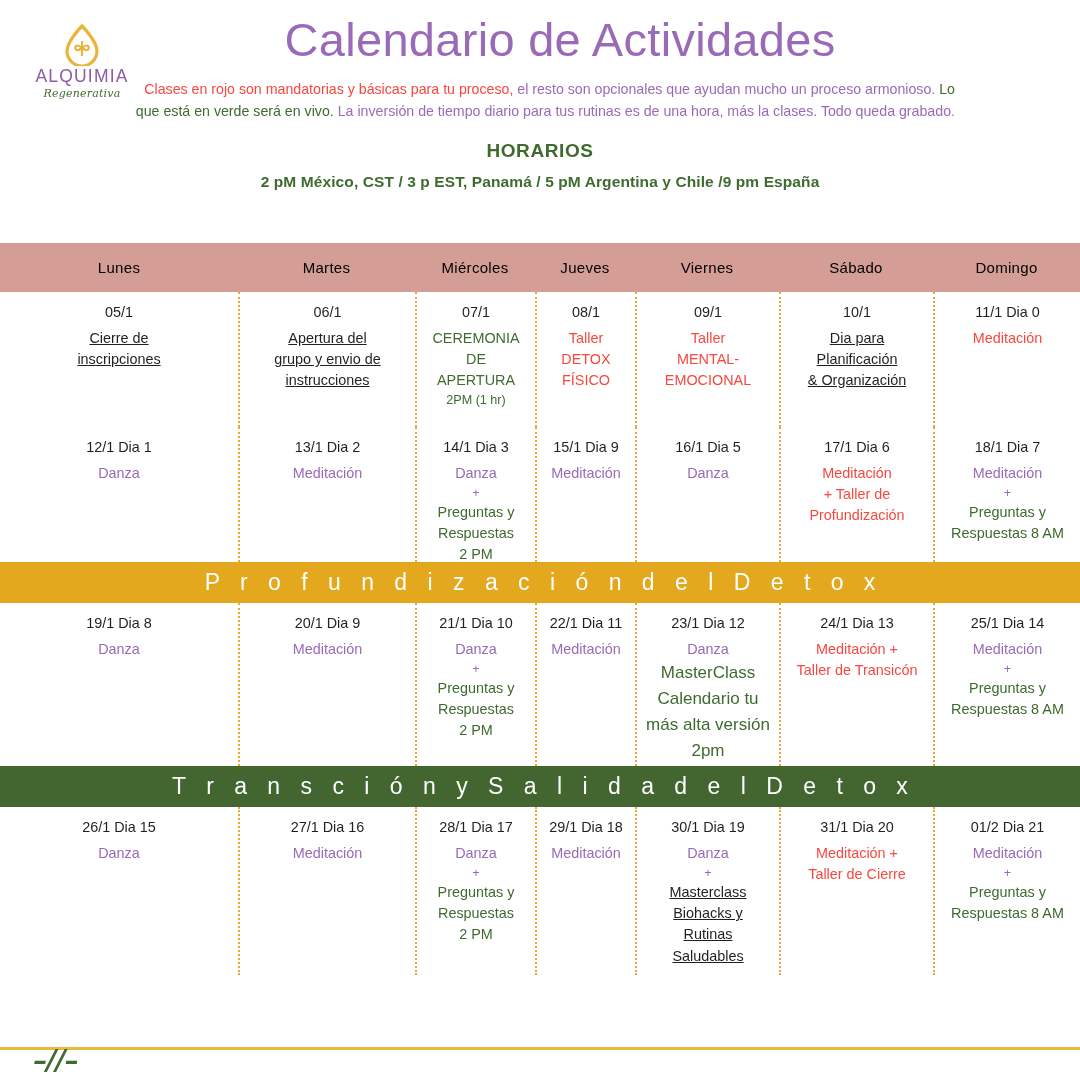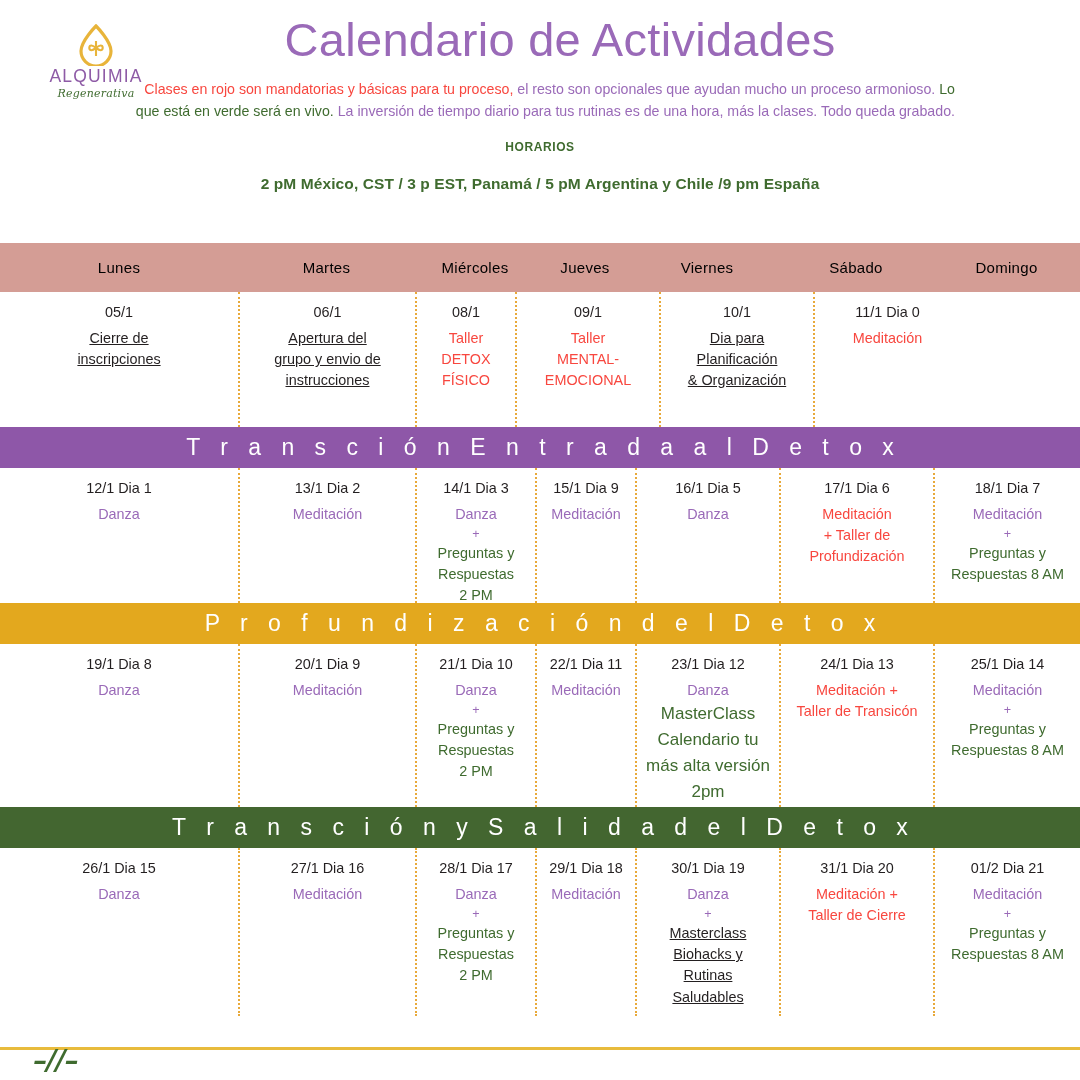--- a/index.html
+++ b/index.html
@@ -15,21 +15,21 @@
     position: relative;
   }
 
   
   .header {
     position: relative;
     height: 243px;
   }
   .logo {
     position: absolute;
-    left: 48px;
+    left: 34px;
     top: 24px;
     width: 96px;
     text-align: center;
   }
   .logo-drop {
     display: block;
     margin: 0 auto 2px auto;
   }
   .logo-name {
     font-size: 17.5px;
@@ -69,23 +69,23 @@
   .intro .green { color: #3f6b2f; }
   .intro .purple { color: #9a6ab8; }
 
   .horarios {
     text-align: center;
     margin-top: 17px;
     color: #3f6b2f;
     font-weight: bold;
   }
   .horarios-title {
-    font-size: 12px;
+    font-size: 19px;
     letter-spacing: 0.6px;
-    margin-bottom: 21px;
+    margin-bottom: 11px;
   }
   .horarios-line {
     font-size: 15.5px;
     letter-spacing: 0.1px;
   }
 
   
   .calendar {
     position: relative;
     width: 1080px;
@@ -230,20 +230,28 @@
           </div>
         </div>
         <div class="cell" style="width: 177px;">
           <div class="date">06/1</div>
           <div class="act">
             <span class="act-line c-dark">Apertura del</span>
             <span class="act-line c-dark">grupo y envio de</span>
             <span class="act-line c-dark">instrucciones</span>
           </div>
         </div>
+        <div class="cell" style="width: 120px;">
+          <div class="date">07/1</div>
+          <div class="act">
+            <span class="act-line c-green">CEREMONIA DE</span>
+            <span class="act-line c-green">APERTURA</span>
+            <span class="act-line c-green sz-sm">2PM (1 hr)</span>
+          </div>
+        </div>
         <div class="cell" style="width: 100px;">
           <div class="date">08/1</div>
           <div class="act">
             <span class="act-line c-red">Taller</span>
             <span class="act-line c-red">DETOX FÍSICO</span>
           </div>
         </div>
         <div class="cell" style="width: 144px;">
           <div class="date">09/1</div>
           <div class="act">
@@ -260,21 +268,20 @@
             <span class="act-line c-dark">&amp; Organización</span>
           </div>
         </div>
         <div class="cell" style="width: 147px;">
           <div class="date">11/1 Dia 0</div>
           <div class="act">
             <span class="act-line c-red">Meditación</span>
           </div>
         </div>
       </div>
-      <div class="banner banner-purple">T r a n s c i ó n   E n t r a d a   a l   D e t o x</div>
       <div class="week" style="height: 135px;">
         <div class="cell" style="width: 238px;">
           <div class="date">12/1 Dia 1</div>
           <div class="act">
             <span class="act-line c-purple">Danza</span>
           </div>
         </div>
         <div class="cell" style="width: 177px;">
           <div class="date">13/1 Dia 2</div>
           <div class="act">

